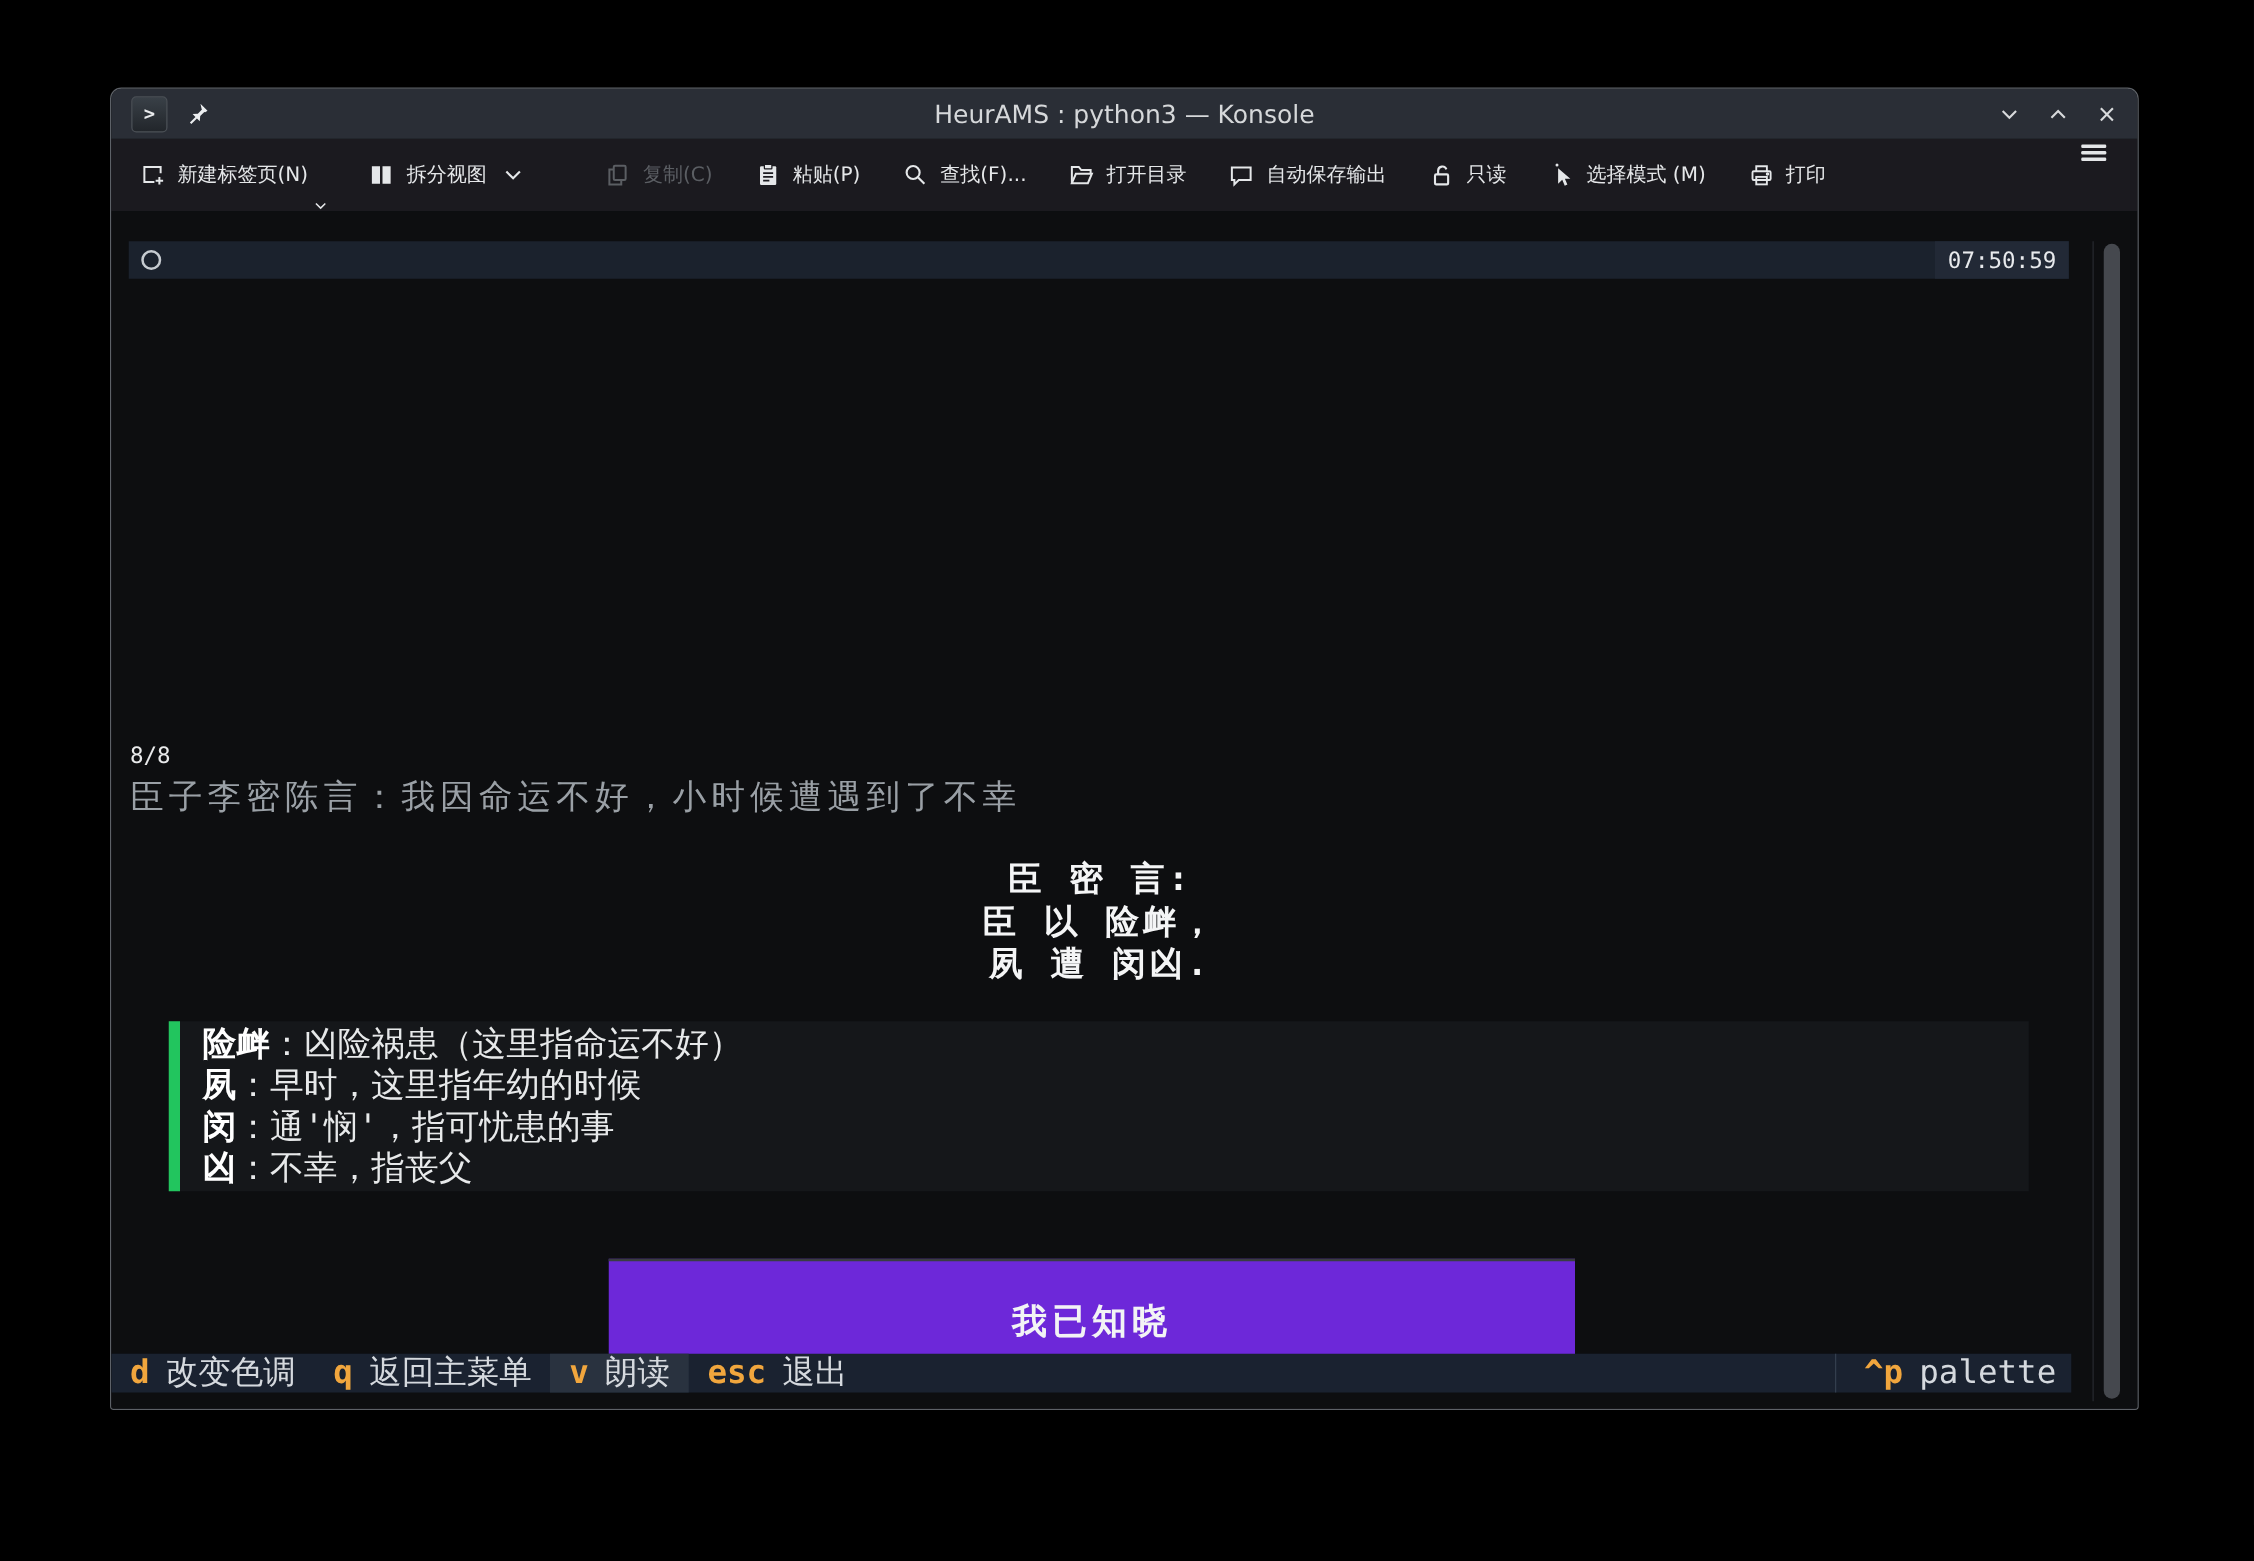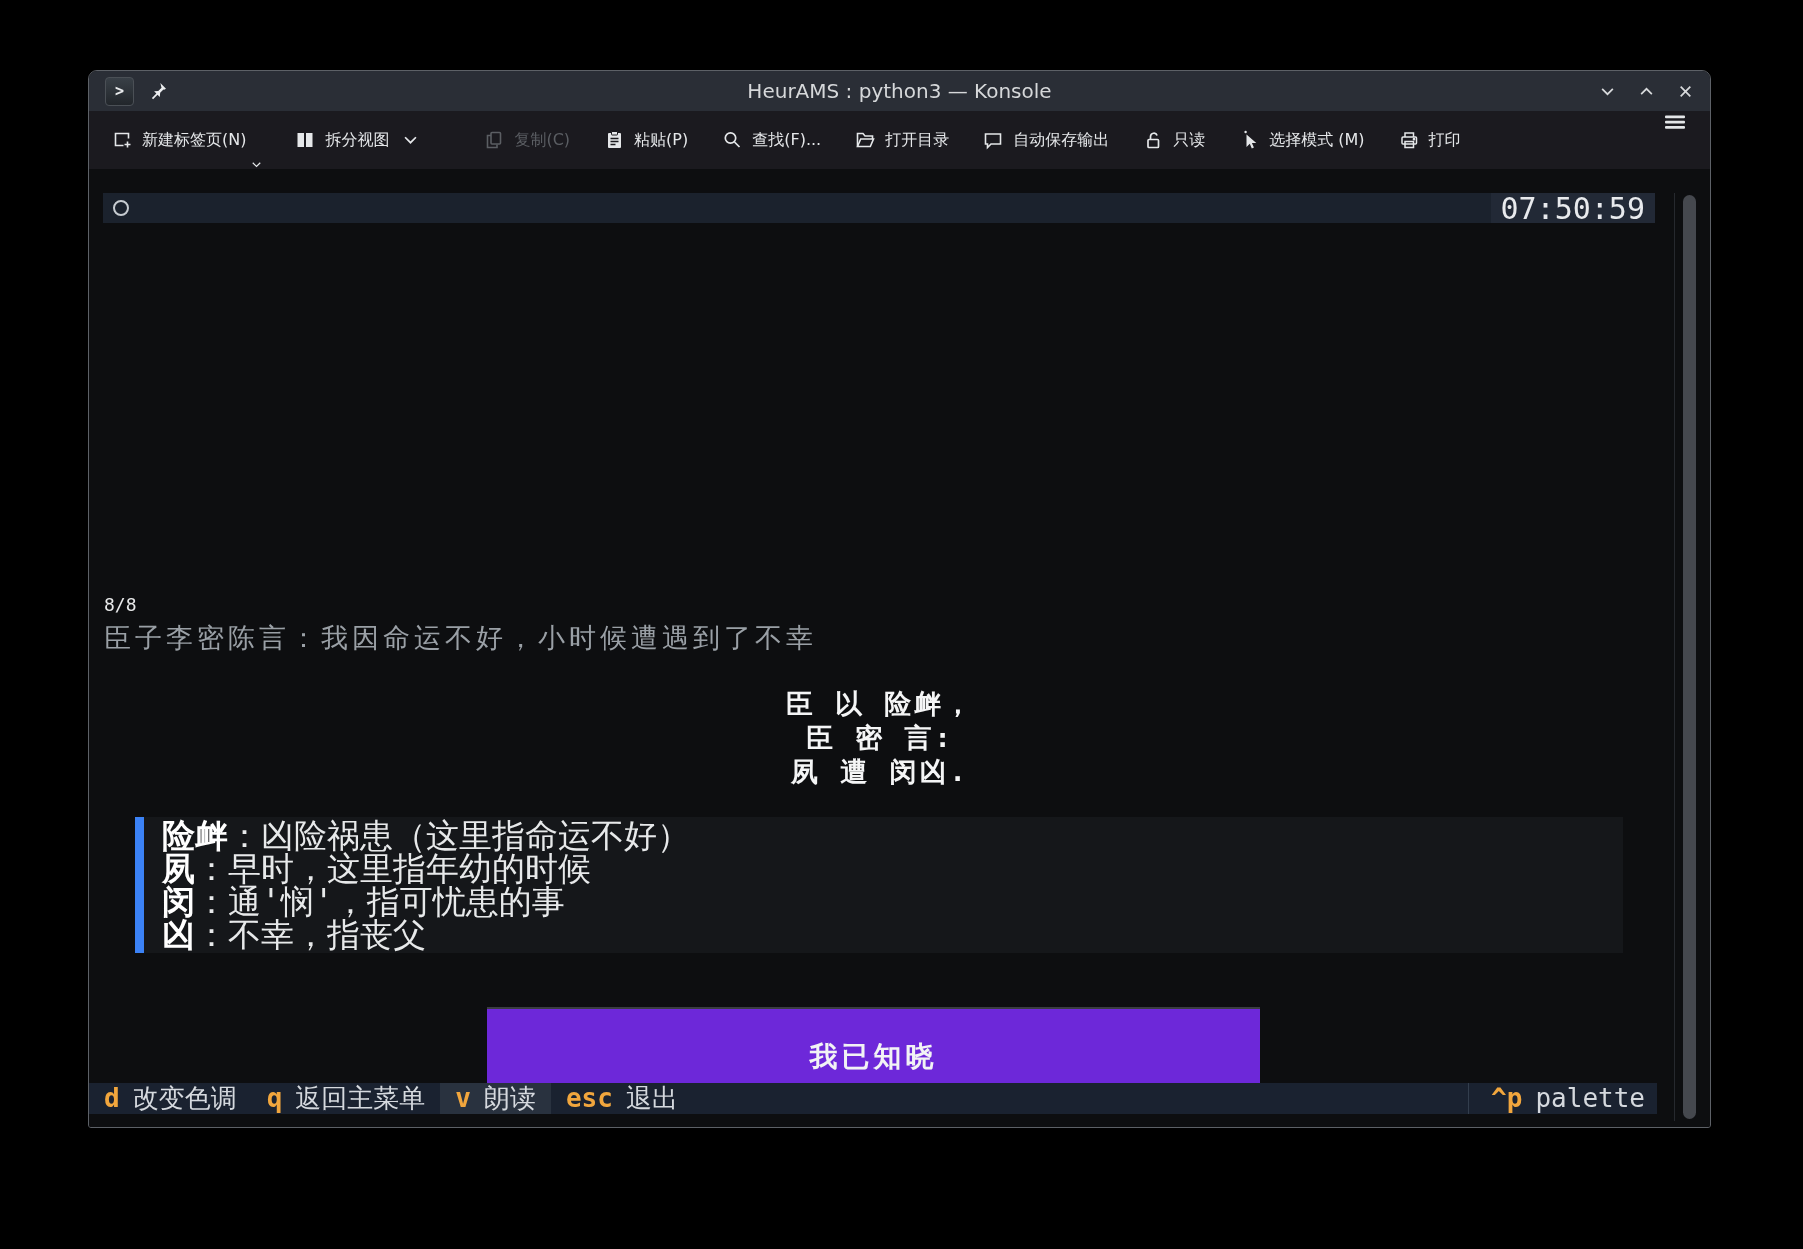--- a/index.html
+++ b/index.html
@@ -59,35 +59,35 @@
     width:16px; height:16px; border:2px solid #c6cbd0; border-radius:50%;
     margin-left:10px; flex:0 0 auto;
   }
   .hdr-title {
     position:absolute; left:120px; right:220px; text-align:center;
     color:#8b929b; font-size:26px; letter-spacing:26px; white-space:nowrap;
     overflow:hidden; line-height:30px;
   }
   .hdr-clock {
     margin-left:auto; height:100%; display:flex; align-items:center;
-    background:#222936; color:#e8eaed; font-size:30px; padding:0 10px;
+    background:#222936; color:#e8eaed; font-size:18px; padding:0 10px;
   }
   .progress { position:absolute; left:15px; top:420px; color:#e9eaeb; font-size:18px; line-height:32px; }
   .hint {
     position:absolute; left:15px; top:452px; color:#9aa0a6;
     font-size:27px; letter-spacing:4px; line-height:34px; white-space:nowrap;
   }
   .verse {
     position:absolute; left:46px; width:1490px; top:518px; text-align:center;
     color:#f4f5f6; font-weight:bold; font-size:27px; line-height:34px; letter-spacing:3px;
   }
   .notebox {
     position:absolute; left:46px; top:648px; width:1488px; height:136px;
-    background:#15171a; border-left:9px solid #3b82f6;
-    padding:2px 0 0 18px; font-size:33px; line-height:33px; color:#e7e9ea;
+    background:#15171a; border-left:9px solid #22c55e;
+    padding:2px 0 0 18px; font-size:27px; line-height:33px; color:#e7e9ea;
     white-space:nowrap;
   }
   .note-term { font-weight:bold; color:#ffffff; }
   .ack {
     position:absolute; left:398px; top:838px; width:773px; height:97px;
     background:#6d28d9; border-top:2px solid #3a3d41;
     display:flex; align-items:center; justify-content:center;
     color:#f2f3f5; font-weight:bold; font-size:28px; letter-spacing:4px; cursor:default;
   }
   .footer {
@@ -274,22 +274,22 @@
 
     <div class="term-header">
       <div class="hdr-circle"></div>
       <div class="hdr-clock">07:50:59</div>
     </div>
 
     <div class="progress">8/8</div>
     <div class="hint">臣子李密陈言：我因命运不好，小时候遭遇到了不幸</div>
 
     <div class="verse">
+      <div>臣 密 言:</div>
       <div>臣 以 险衅，</div>
-      <div>臣 密 言:</div>
       <div>夙 遭 闵凶.</div>
     </div>
 
     <div class="notebox">
       <div><span class="note-term">险衅</span><span>：凶险祸患（这里指命运不好）</span></div>
       <div><span class="note-term">夙</span><span>：早时，这里指年幼的时候</span></div>
       <div><span class="note-term">闵</span><span>：通'悯'，指可忧患的事</span></div>
       <div><span class="note-term">凶</span><span>：不幸，指丧父</span></div>
     </div>
 

